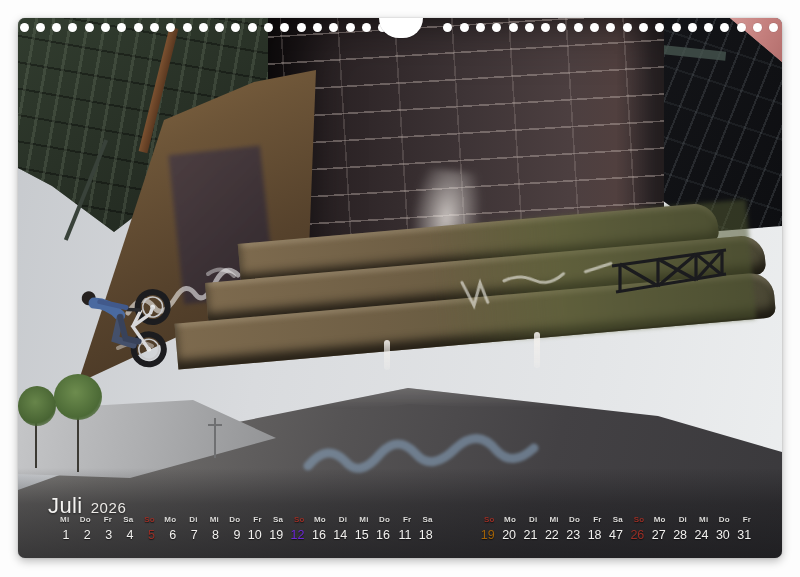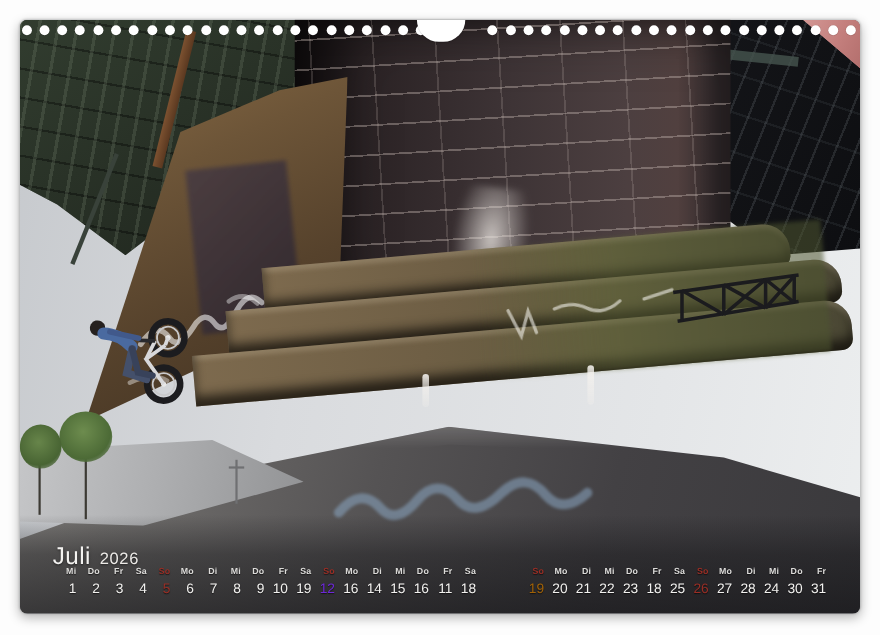--- a/index.html
+++ b/index.html
@@ -346,21 +346,21 @@
         <div class="day">
           <span class="wd">Do</span>
           <span class="num">23</span>
         </div>
         <div class="day">
           <span class="wd">Fr</span>
           <span class="num">18</span>
         </div>
         <div class="day">
           <span class="wd">Sa</span>
-          <span class="num">25</span>
+          <span class="num">47</span>
         </div>
         <div class="day">
           <span class="wd" style="color: rgb(154, 46, 37);">So</span>
           <span class="num" style="color: rgb(154, 46, 37);">26</span>
         </div>
         <div class="day">
           <span class="wd">Mo</span>
           <span class="num">27</span>
         </div>
         <div class="day">

